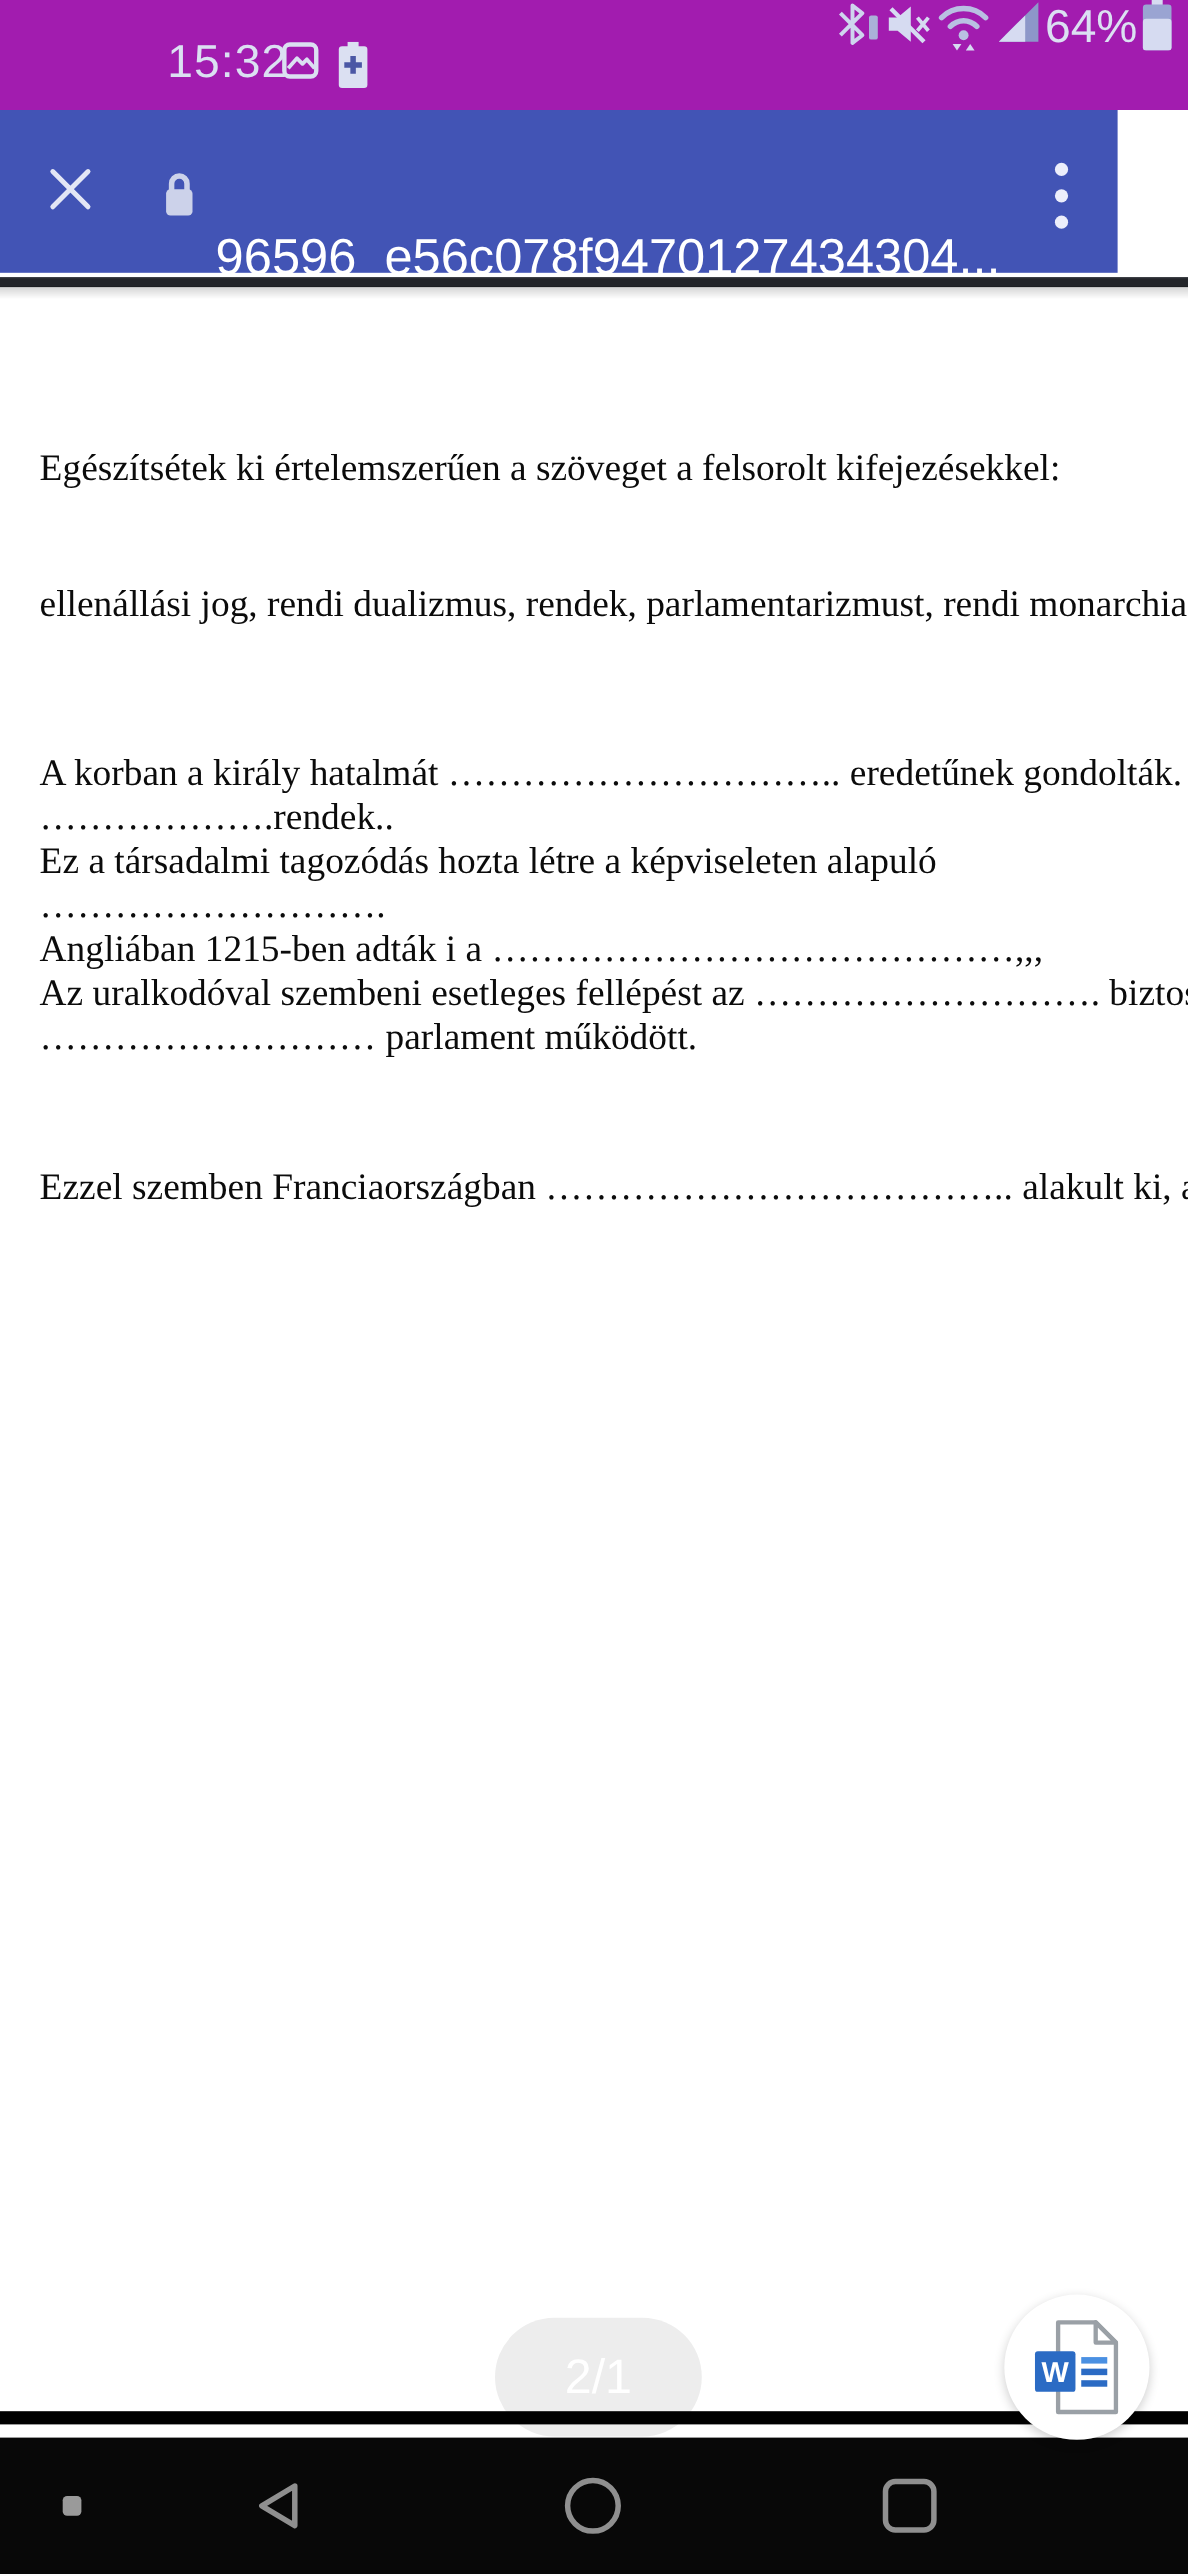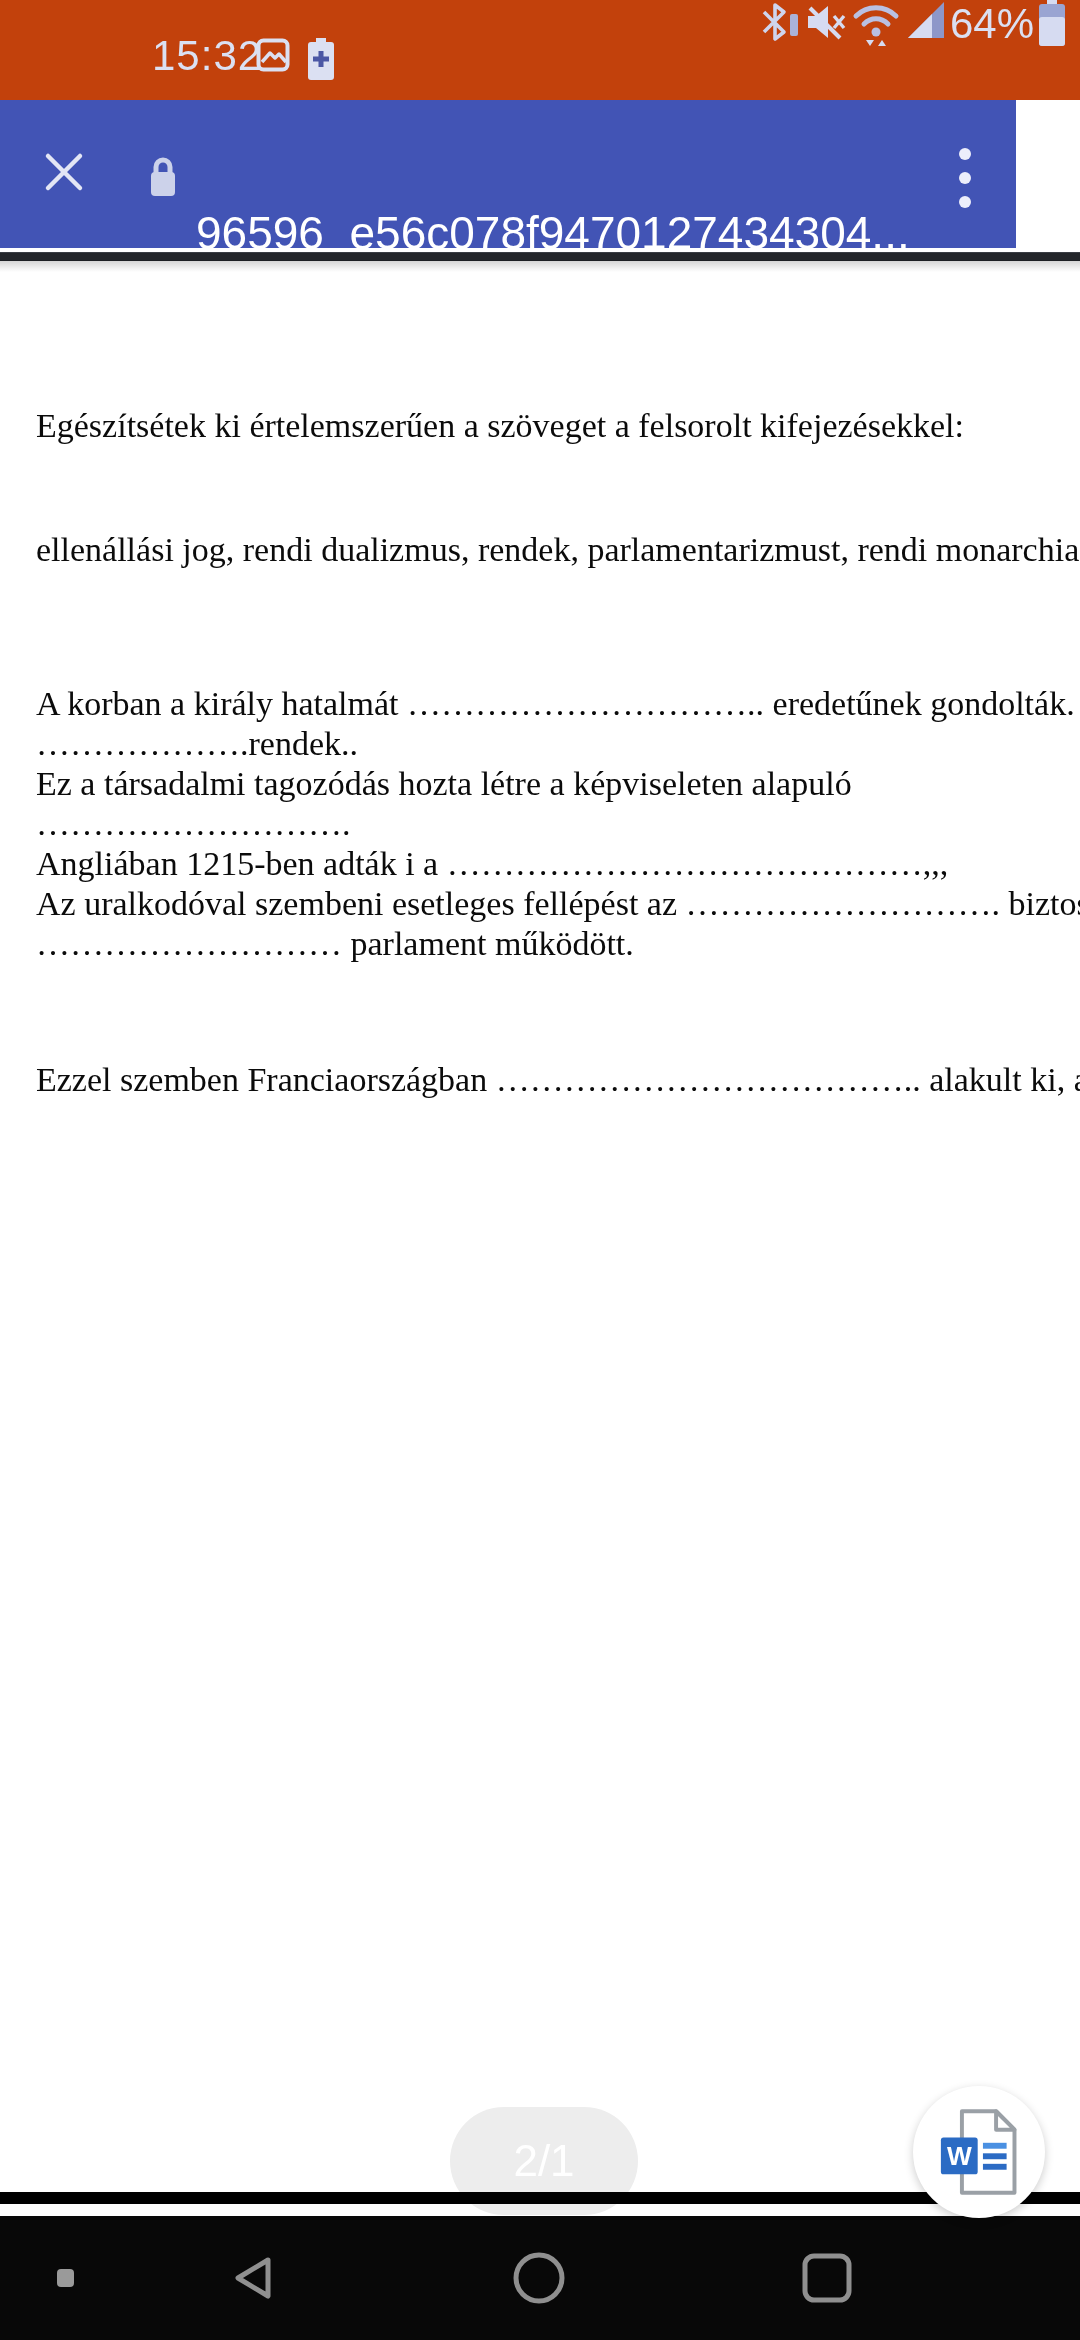--- a/index.html
+++ b/index.html
@@ -3,21 +3,21 @@
 <meta charset="utf-8">
 <style>
   html,body{margin:0;padding:0;}
   body{
     width:1080px;height:2340px;position:relative;overflow:hidden;
     background:#ffffff;font-family:"Liberation Sans",sans-serif;
   }
   
   .status-bar{
     position:absolute;left:0;top:0;width:1080px;height:100px;
-    background:#c2410c;color:#dbe0f2;
+    background:#a21caf;color:#dbe0f2;
   }
   .status-time{position:absolute;left:152px;top:32px;font-size:42px;letter-spacing:1px;}
   .sicon{position:absolute;top:38px;}
   .status-right{position:absolute;right:14px;top:0;height:100px;display:flex;align-items:flex-start;gap:4px;}
   .batt-pct{font-size:42px;color:#dbe0f2;}
   
   .cct-header{
     position:absolute;left:0;top:100px;width:1016px;height:152px;
     background:#4254b5;
   }

